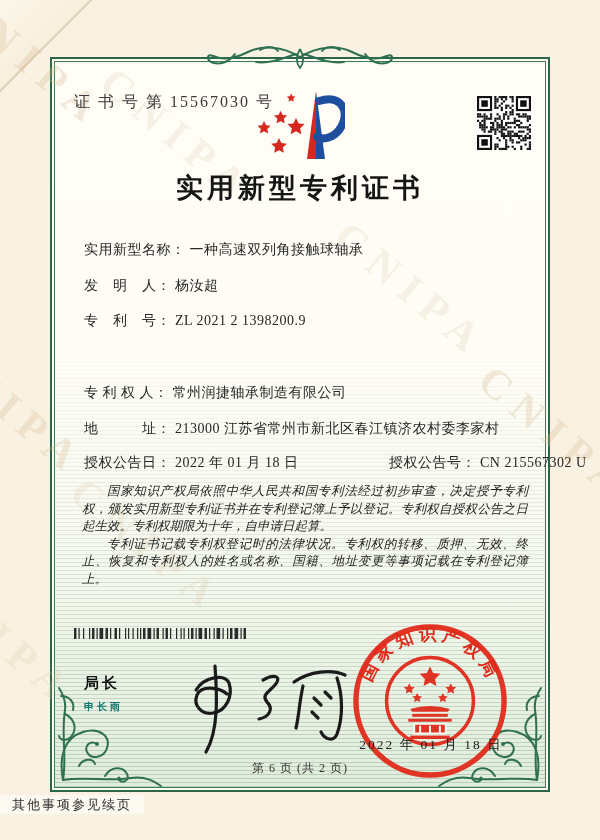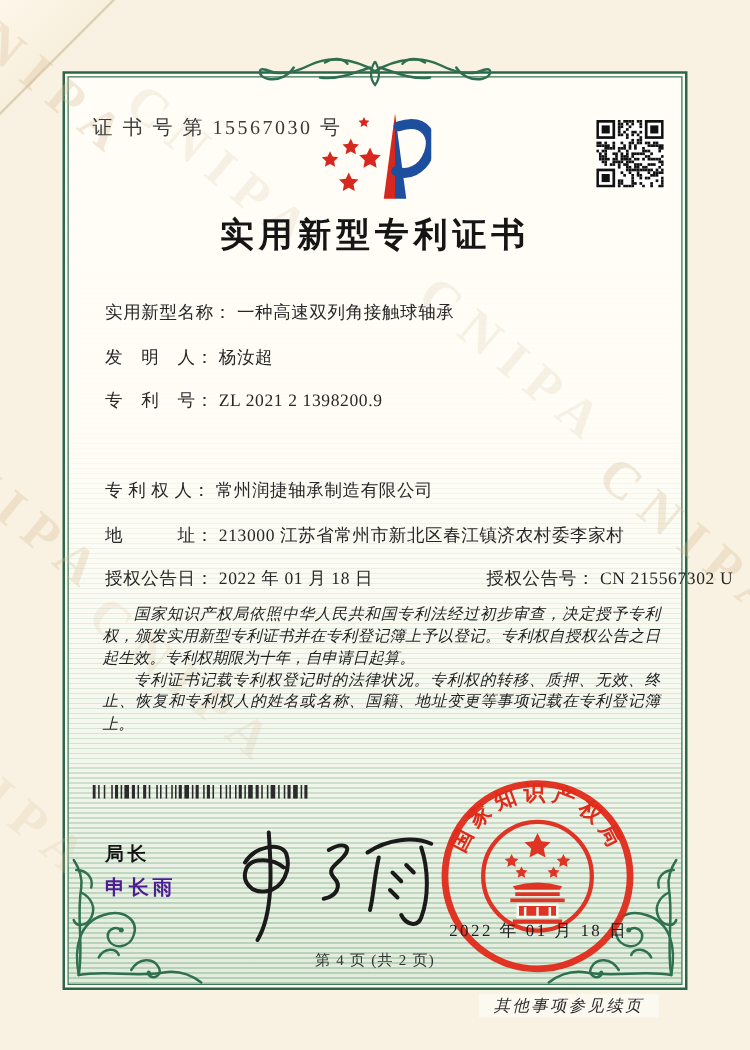--- a/index.html
+++ b/index.html
@@ -63,34 +63,34 @@
   .body-text{
     position:absolute;left:82px;top:483px;width:446px;
     font-size:12.5px;line-height:17.5px;color:#222;font-style:italic;
     text-align:justify;
   }
   .body-text p{margin:0;text-indent:2em;font-style:italic;}
   .barcode{position:absolute;left:74px;top:628px;width:174px;height:11px;}
   .signer-title{position:absolute;left:84px;top:674px;font-family:Liberation Sans, sans-serif;
     font-size:15px;font-weight:700;letter-spacing:3px;color:#141414;}
   .signer-name{position:absolute;left:84px;top:700px;font-family:"Liberation Sans",sans-serif;
-    font-size:16px;font-weight:700;letter-spacing:3px;color:#4c1d95;}
+    font-size:10px;font-weight:700;letter-spacing:3px;color:#0f766e;}
   .signature{position:absolute;left:178px;top:650px;width:180px;height:118px;}
   .seal{position:absolute;left:351px;top:622px;width:158px;height:158px;}
   .seal-date{
     position:absolute;left:343px;top:736px;width:176px;text-align:center;
     font-size:13.5px;letter-spacing:2px;color:#1c1c1c;white-space:nowrap;
   }
   .page-footer{
     position:absolute;left:50px;top:760px;width:500px;text-align:center;
     font-size:12px;letter-spacing:1px;color:#333;
   }
   .note{
-    position:absolute;left:0;top:796px;width:527px;text-align:right;
-    font-size:13px;font-style:italic;color:#2c2c2c;letter-spacing:2px;
+    position:absolute;left:0;top:796px;width:527px;text-align:left;
+    font-size:13px;color:#2c2c2c;letter-spacing:2px;
   }
   .note span{background:rgba(255,255,255,.55);padding:2px 12px;}
   .logo{position:absolute;left:253px;top:86px;width:92px;height:80px;}
   .qr{position:absolute;left:477px;top:96px;width:54px;height:54px;}
 </style>
 </head>
 <body>
 
 <div class="layer" id="frame-layer">
   <div class="fold"></div>
@@ -491,18 +491,18 @@
       <path d="M93,72 l1.5,3 3.4,.4 -2.5,2.4 .6,3.4 -3,-1.6 -3,1.6 .6,-3.4 -2.5,-2.4 3.4,-.4 z"></path>
       <path d="M60,88 Q80,82 100,88 l-2,3 H62 z"></path>
       <rect x="62" y="93" width="36" height="3"></rect>
       <rect x="58" y="98" width="44" height="3"></rect>
       <path d="M64,103 h32 v10 h-32 z M70,105 v8 M80,105 v8 M90,105 v8" stroke="#fdfbf4" stroke-width="2"></path>
       <rect x="60" y="115" width="40" height="3.5"></rect>
     </g>
   </svg>
   <div class="seal-date">2022 年 01 月 18 日</div>
 
-  <div class="page-footer">第 4 页 (共 2 页)</div>
+  <div class="page-footer">第 6 页 (共 2 页)</div>
 
   <div class="note">
     <span>其他事项参见续页</span>
   </div>
 </div>
 
 </body></html>

